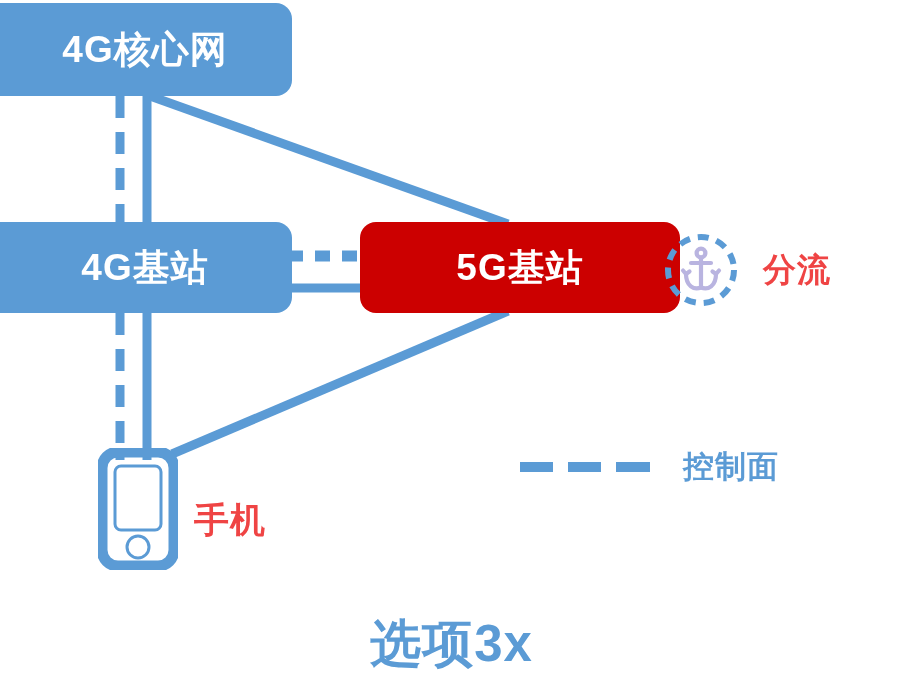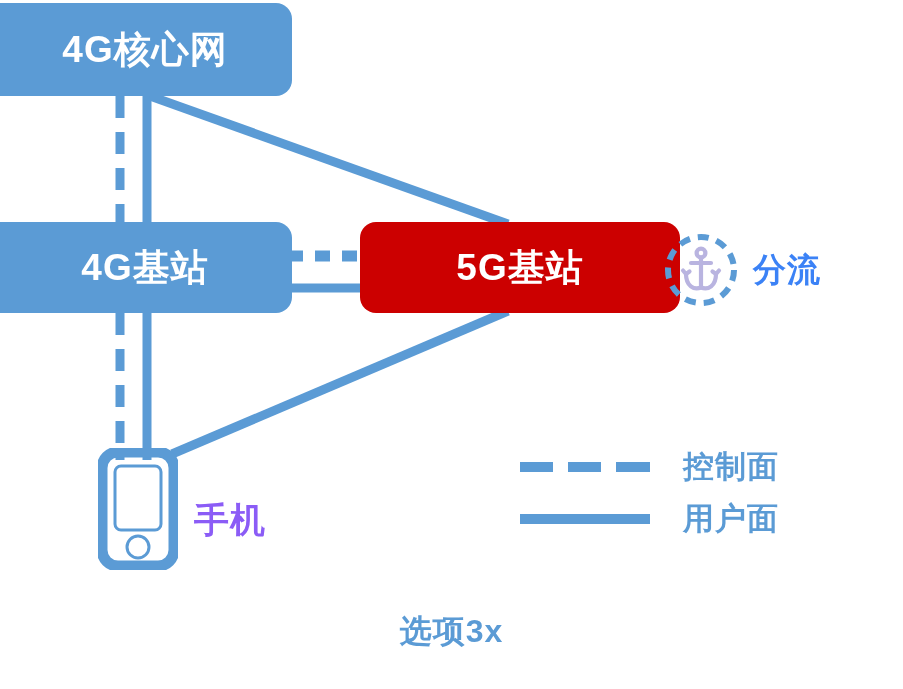--- a/index.html
+++ b/index.html
@@ -77,22 +77,22 @@
     align-items: center;
     z-index: 6;
   }
   #anchor-circle {
     position: relative;
     width: 76px;
     height: 76px;
     flex: 0 0 76px;
   }
   #anchor-label {
-    margin-left: 14px;
-    color: #3b82f6;
+    margin-left: 24px;
+    color: #ef4444;
     font-size: 33px;
     font-weight: bold;
     line-height: 1.06;
     letter-spacing: 1px;
   }
   
   #phone-group {
     position: absolute;
     left: 98px;
     top: 448px;
@@ -103,21 +103,21 @@
     z-index: 6;
   }
   #phone-icon {
     width: 80px;
     height: 122px;
     flex: 0 0 80px;
   }
   #phone-label {
     margin-left: 16px;
     margin-top: 22px;
-    color: #8b5cf6;
+    color: #ef4444;
     font-size: 35px;
     font-weight: bold;
     letter-spacing: 1px;
   }
   
   #legend {
     position: absolute;
     left: 520px;
     top: 444px;
     width: 330px;
@@ -154,21 +154,21 @@
     white-space: nowrap;
   }
   
   #diagram-title {
     position: absolute;
     left: 0;
     top: 610px;
     width: 903px;
     text-align: center;
     color: #5B9BD5;
-    font-size: 32px;
+    font-size: 51px;
     font-weight: bold;
     letter-spacing: 1px;
     z-index: 6;
   }
 </style>
 </head>
 <body>
 
 <div id="diagram">
 
@@ -232,21 +232,17 @@
       </svg>
     </div>
     <div id="phone-label">手机</div>
   </div>
 
   <div id="legend">
     <div class="legend-row" id="legend-row-control">
       <div class="legend-swatch dashed"></div>
       <div class="legend-text">控制面</div>
     </div>
-    <div class="legend-row" id="legend-row-user">
-      <div class="legend-swatch solid"></div>
-      <div class="legend-text">用户面</div>
-    </div>
   </div>
 
   <div id="diagram-title">选项3x</div>
 
 </div>
 
 </body></html>

